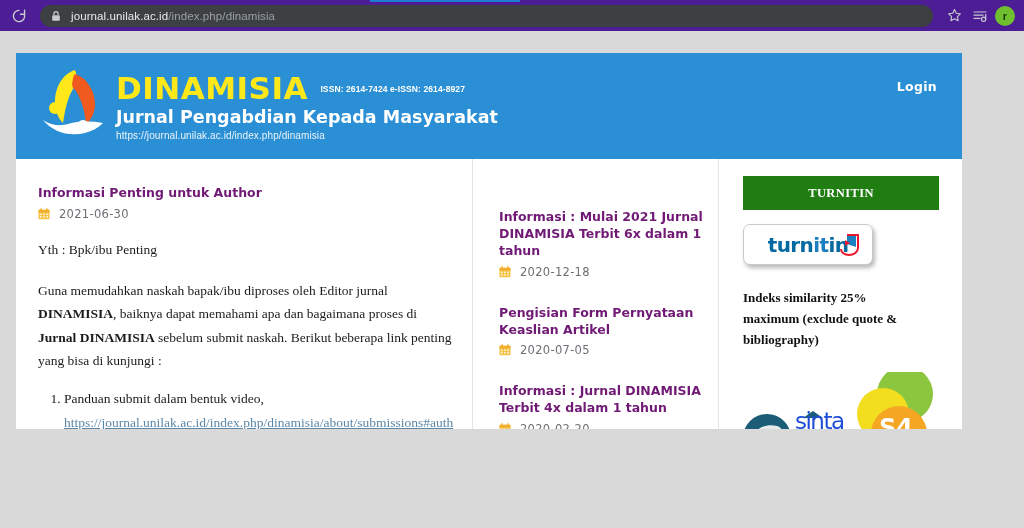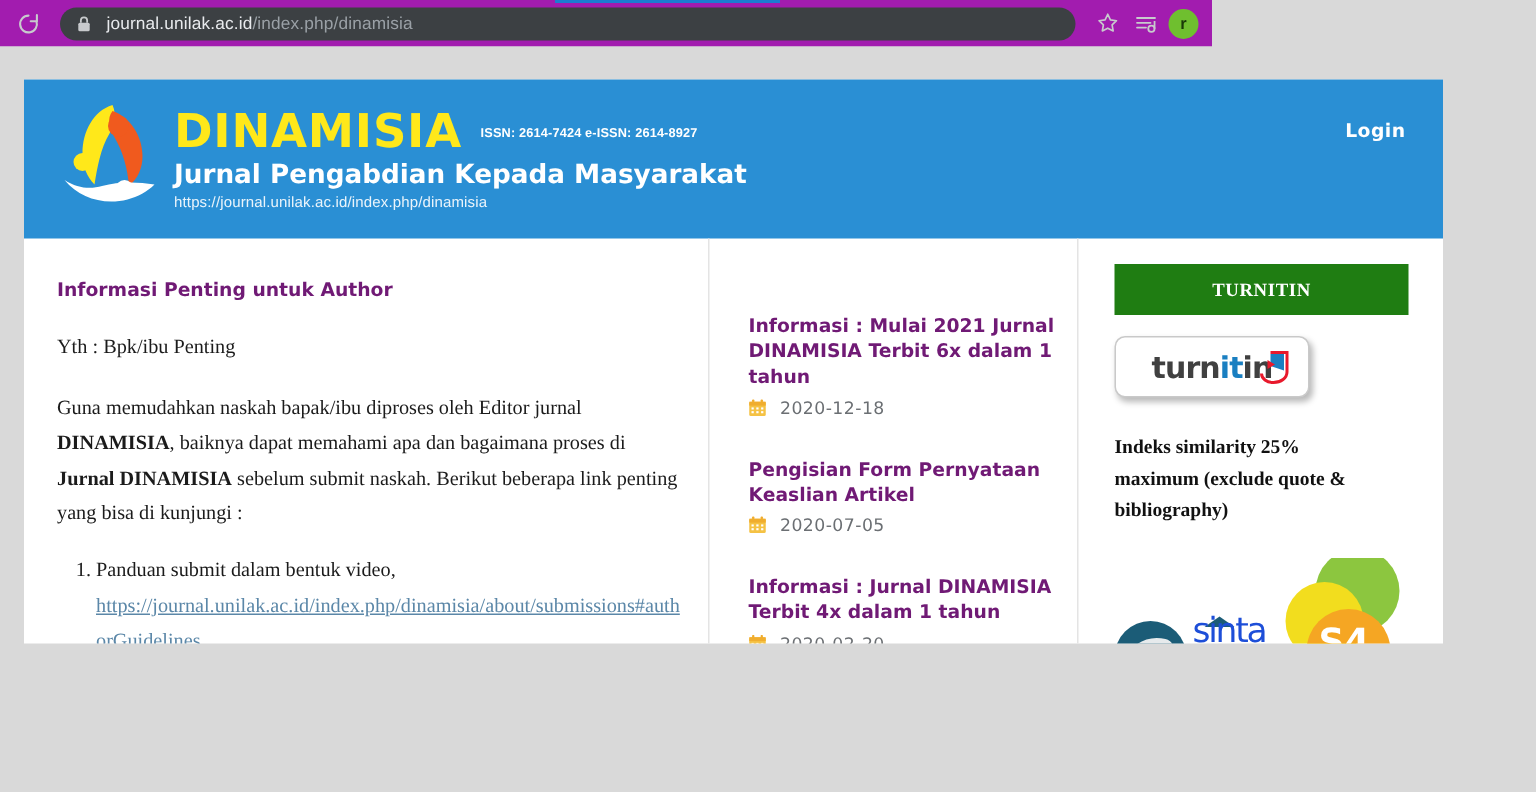--- a/index.html
+++ b/index.html
@@ -6,22 +6,22 @@
   html, body {
     width: 1024px; height: 528px;
     overflow: hidden;
     background: #d9d9d9;
     font-family: "Liberation Sans", sans-serif;
   }
 
   
   #browser-chrome {
     position: absolute; top: 0; left: 0;
-    width: 808px; height: 31px;
-    background: #a21caf;
+    width: 1024px; height: 31px;
+    background: #4c1d95;
     display: flex; align-items: center;
   }
   #reload-button {
     width: 30px; height: 30px; margin-left: 4px;
     display: flex; align-items: center; justify-content: center;
     color: #c8cacd; font-size: 16px; line-height: 1;
   }
   #omnibox {
     flex: 1 1 auto; height: 22px; margin: 0 8px 0 6px;
     background: #3c4043; border-radius: 12px;
@@ -161,21 +161,21 @@
     width: 130px; height: 41px; margin-top: 14px;
     background: #ffffff; border: 1px solid #c9c9c9; border-radius: 7px;
     box-shadow: 2px 3px 4px rgba(0,0,0,.28);
     display: flex; align-items: center; justify-content: center;
     position: relative; overflow: hidden;
   }
   #turnitin-wordmark {
     font-size: 20px; font-weight: bold; letter-spacing: -.6px;
     font-family: "DejaVu Sans", sans-serif; line-height: 1;
   }
-  #turnitin-wordmark .red { color: #404040; }
+  #turnitin-wordmark .red { color: #0369a1; }
   #turnitin-wordmark .blue { color: #1a7fc1; }
   #turnitin-note {
     margin-top: 22px; width: 176px;
     font-family: "Liberation Serif", serif;
     font-size: 13px; color: #111; line-height: 1.62; font-weight: bold;
   }
   #sinta-banner {
     position: relative; margin-top: 22px; width: 212px; height: 92px;
     overflow: hidden;
   }
@@ -277,20 +277,37 @@
     </div>
 
     <a id="login-link" href="#">Login</a>
   </div>
 
 
   <div id="columns">
 
     <div id="col-left">
       <a class="ann-title" href="#">Informasi Penting untuk Author</a>
+      <div class="ann-date-row">
+        <svg class="cal-icon" width="12" height="12" viewBox="0 0 12 12">
+          <rect x="0.5" y="1.8" width="11" height="9.5" rx="1" fill="#f5c244"></rect>
+          <rect x="0.5" y="1.8" width="11" height="2.6" fill="#f0ad2e"></rect>
+          <rect x="2.4" y="0.3" width="1.5" height="2.4" rx=".5" fill="#f0ad2e"></rect>
+          <rect x="8.1" y="0.3" width="1.5" height="2.4" rx=".5" fill="#f0ad2e"></rect>
+          <g fill="#ffffff">
+            <rect x="2" y="5.6" width="1.5" height="1.4"></rect>
+            <rect x="5.2" y="5.6" width="1.5" height="1.4"></rect>
+            <rect x="8.4" y="5.6" width="1.5" height="1.4"></rect>
+            <rect x="2" y="8.1" width="1.5" height="1.4"></rect>
+            <rect x="5.2" y="8.1" width="1.5" height="1.4"></rect>
+            <rect x="8.4" y="8.1" width="1.5" height="1.4"></rect>
+          </g>
+        </svg>
+        <span class="ann-date">2021-06-30</span>
+      </div>
 
       <div class="body-copy">
         <p>Yth : Bpk/ibu Penting</p>
         <p><span>Guna memudahkan naskah bapak/ibu diproses oleh Editor jurnal </span><b>DINAMISIA</b><span>, baiknya dapat memahami apa dan bagaimana proses di </span><b>Jurnal DINAMISIA</b><span> sebelum submit naskah. Berikut beberapa link penting yang bisa di kunjungi :</span></p>
 
         <ol>
           <li>
             <span>Panduan submit dalam bentuk video,</span><br>
             <a href="#">https://journal.unilak.ac.id/index.php/dinamisia/about/submissions#authorGuidelines</a>
           </li>

